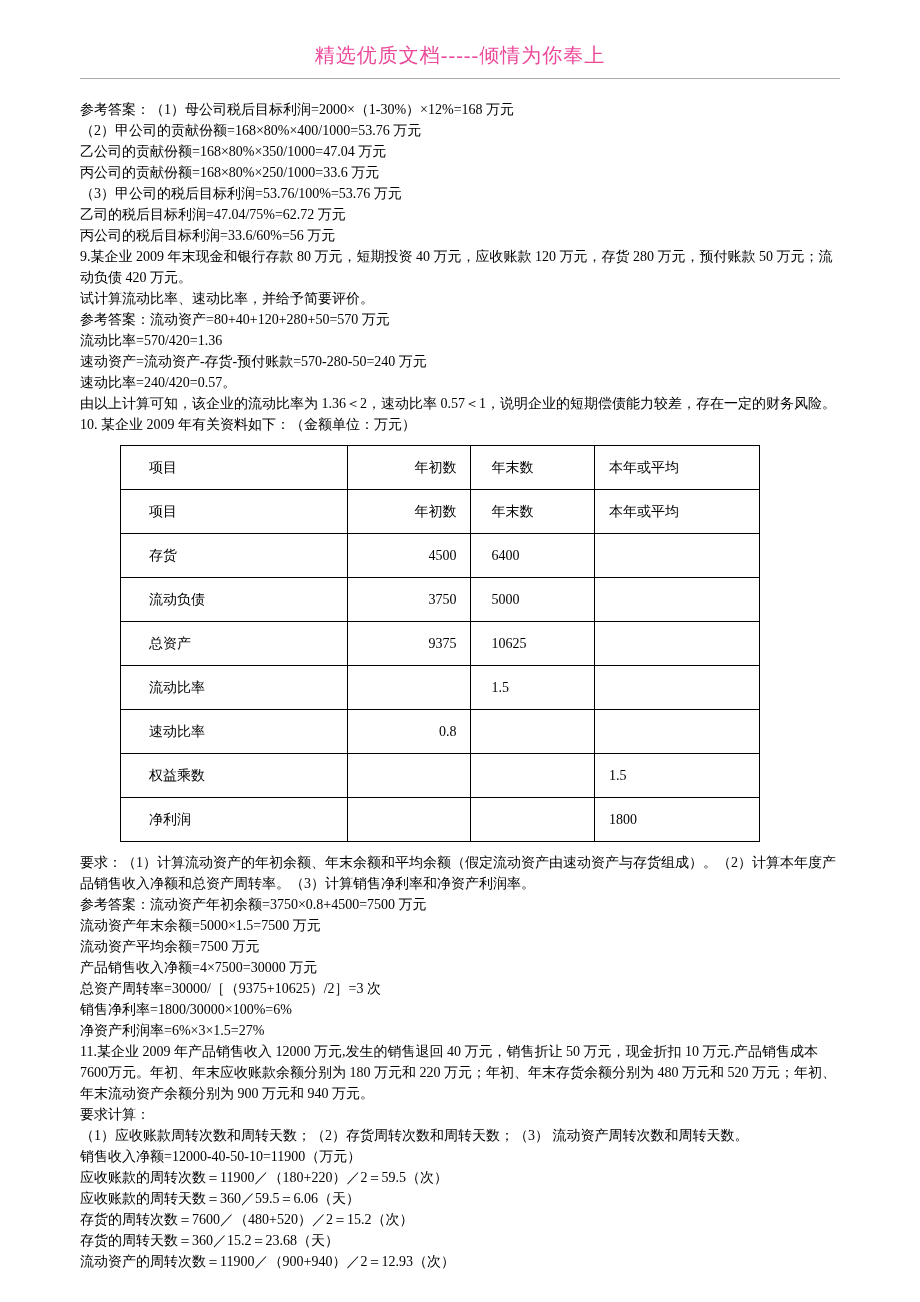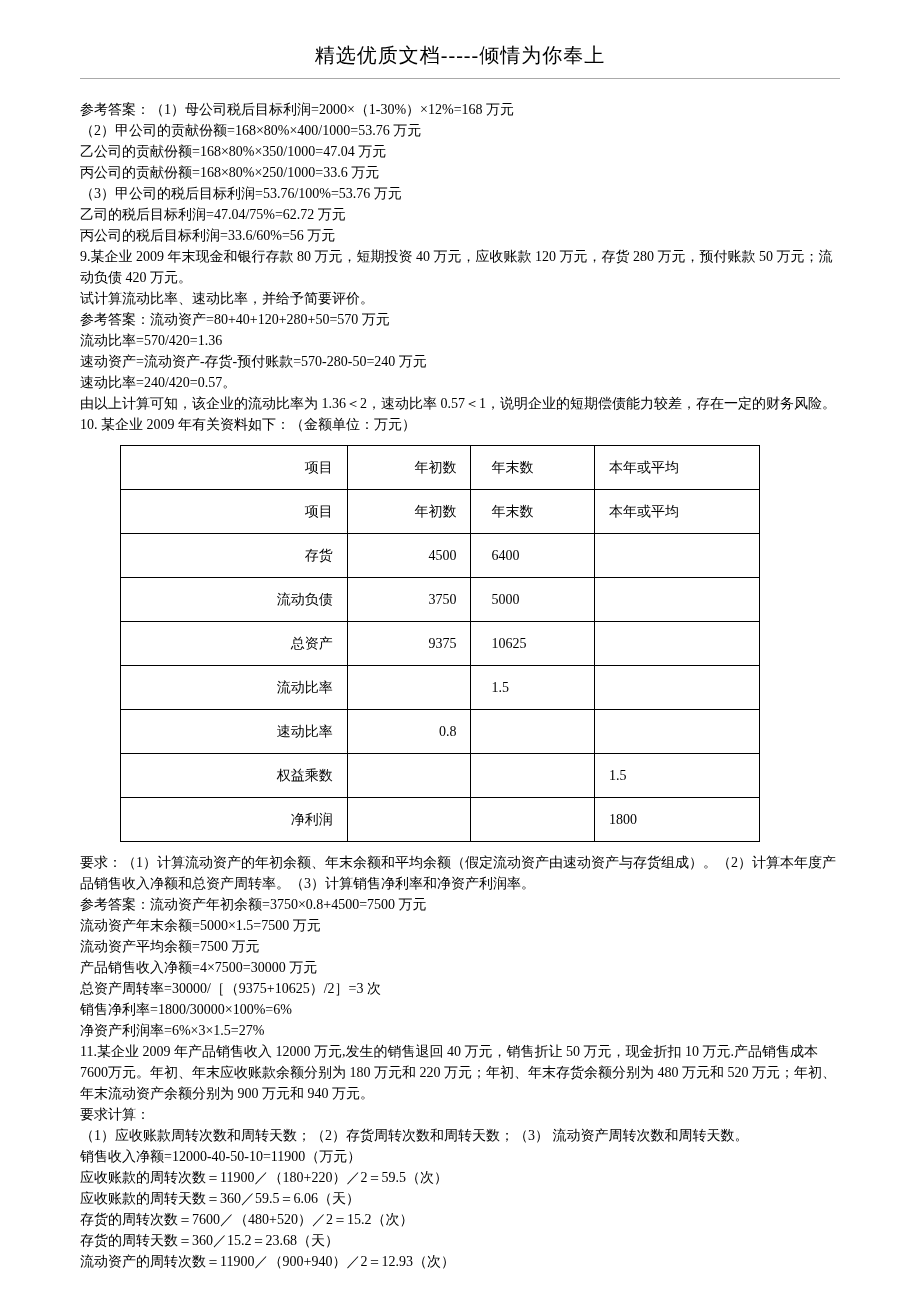--- a/index.html
+++ b/index.html
@@ -10,21 +10,21 @@
       color: #000;
       background: #fff;
       width: 920px;
       padding: 40px 80px 20px 80px;
     }
     .header {
       text-align: center;
       font-size: 20px;
       margin-bottom: 8px;
       letter-spacing: 1px;
-      color: #000000;
+      color: #ec4899;
     }
     .header-line {
       border-top: 1px solid #aaa;
       margin: 0 0 20px 0;
     }
     .para {
       margin: 0;
       line-height: 1.5;
     }
     .data-table {
@@ -33,21 +33,21 @@
       width: 640px;
     }
     .data-table td {
       border: 1px solid #000;
       padding: 10px 14px;
       height: 44px;
       text-align: left;
       font-size: 14px;
       vertical-align: middle;
     }
-    .data-table td.col-1 { width: 220px; padding-left: 28px; text-align: right; }
+    .data-table td.col-1 { width: 220px; padding-left: 28px; }
     .data-table td.col-2 { width: 120px; padding-left: 20px; text-align: right; }
     .data-table td.col-3 { width: 120px; padding-left: 20px; }
     .data-table td.col-4 { width: 160px; text-align: left; }
   </style>
 </head>
 <body>
 
 <div class="header">精选优质文档-----倾情为你奉上</div>
 <div class="header-line"></div>
 

